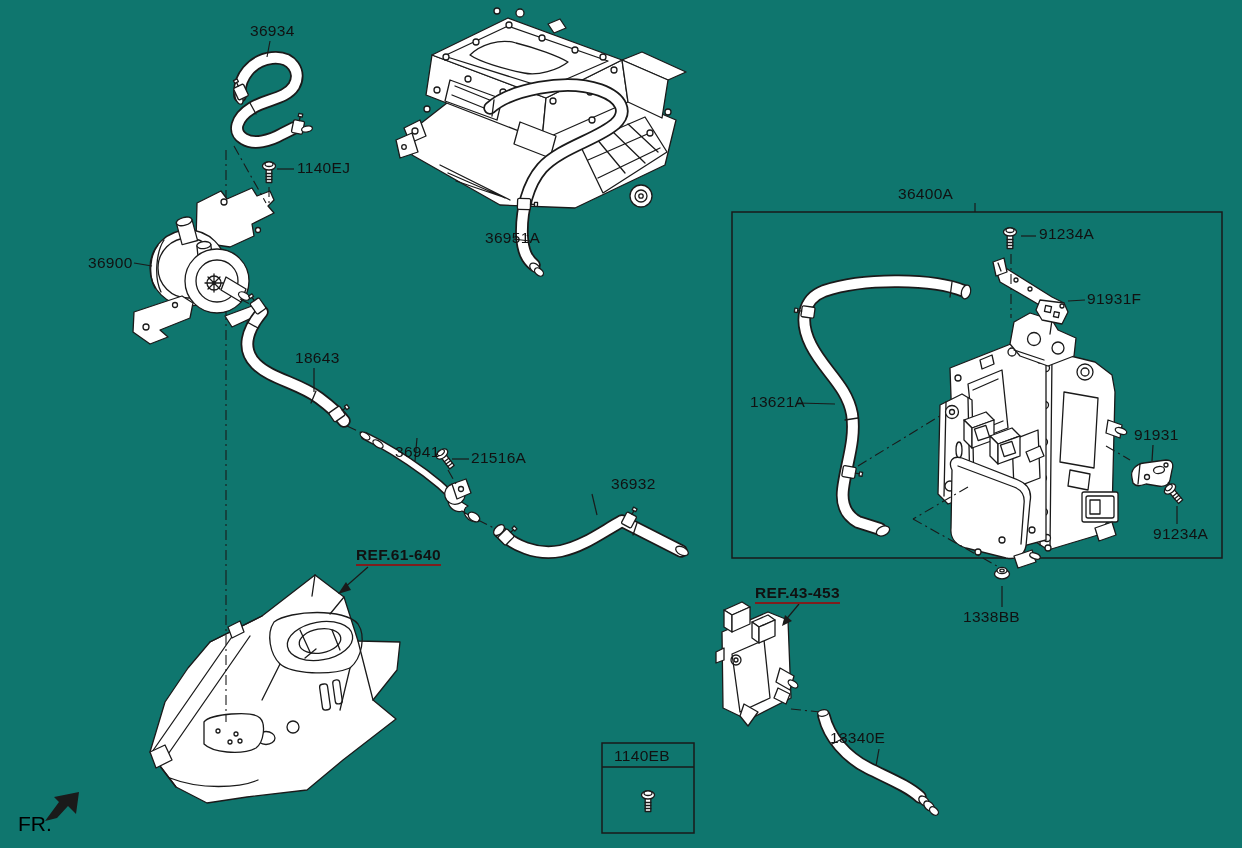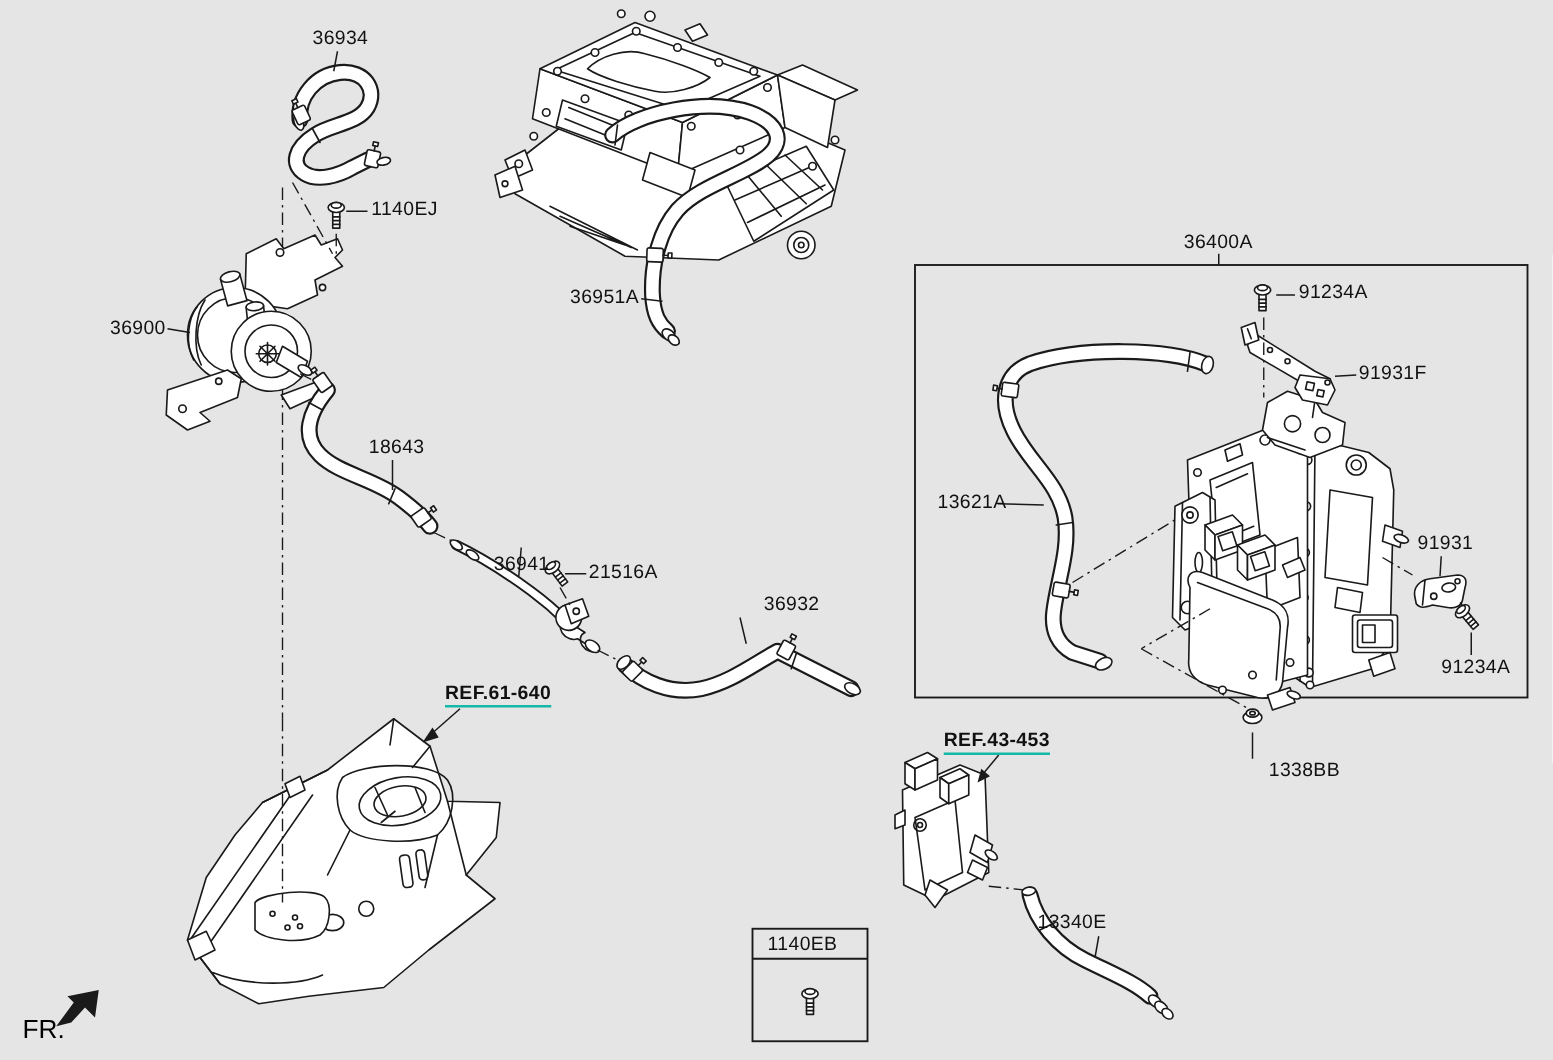--- a/index.html
+++ b/index.html
@@ -1,20 +1,20 @@
 <!DOCTYPE html>
 <html><head>
 <meta charset="utf-8">
 <style>
   html,body{margin:0;padding:0;background:#fff;}
-  #stage{position:relative;width:1242px;height:848px;background:#e5e5e5;overflow:hidden;
+  #stage{position:relative;width:1242px;height:848px;background:#0f766e;overflow:hidden;
          font-family:"Liberation Sans",sans-serif;}
   #art{position:absolute;left:0;top:0;}
   .callout{position:absolute;font-size:15.5px;color:#111;letter-spacing:.3px;white-space:nowrap;line-height:1;}
-  .ref{font-weight:bold;border-bottom:2px solid #14b8a6;padding-bottom:1px;}
+  .ref{font-weight:bold;border-bottom:2px solid #7f1d1d;padding-bottom:1px;}
   .boxtitle{width:80px;text-align:center;}
   .fr-label{position:absolute;font-size:21px;font-weight:normal;color:#000;}
   
   .ln{fill:none;stroke:#1a1a1a;stroke-width:1.3;stroke-linecap:round;stroke-linejoin:round;}
   .fw{fill:#fff;stroke:#1a1a1a;stroke-width:1.3;stroke-linejoin:round;}
   .fb{fill:#1a1a1a;stroke:none;}
   .hoseO{fill:none;stroke:#1a1a1a;stroke-width:13.5;stroke-linecap:round;stroke-linejoin:round;}
   .hoseI{fill:none;stroke:#fff;stroke-width:10;stroke-linecap:round;stroke-linejoin:round;}
   .pipeO{fill:none;stroke:#1a1a1a;stroke-width:8.5;stroke-linecap:round;}
   .pipeI{fill:none;stroke:#fff;stroke-width:5.5;stroke-linecap:round;}
@@ -376,31 +376,31 @@
     <path class="ld" d="M799,604 L784,622"></path>
     <polygon class="fb" points="782,626 792,621 785,615"></polygon>
   </g>
 
   <polygon class="fb" points="45,821 59,802 54,797 79,792 76,814 68,806 57,818"></polygon>
 </svg>
 
 <div class="callout" style="left:250px;top:23px">36934</div>
 <div class="callout" style="left:297px;top:160px">1140EJ</div>
 <div class="callout" style="left:88px;top:255px">36900</div>
-<div class="callout" style="left:456px;top:230px">36951A</div>
+<div class="callout" style="left:485px;top:230px">36951A</div>
 <div class="callout" style="left:295px;top:350px">18643</div>
 <div class="callout" style="left:395px;top:444px">36941</div>
 <div class="callout" style="left:471px;top:450px">21516A</div>
 <div class="callout" style="left:611px;top:476px">36932</div>
 <div class="callout ref" style="left:356px;top:547px">REF.61-640</div>
-<div class="callout" style="left:947px;top:186px">36400A</div>
+<div class="callout" style="left:898px;top:186px">36400A</div>
 <div class="callout" style="left:1039px;top:226px">91234A</div>
 <div class="callout" style="left:1087px;top:291px">91931F</div>
 <div class="callout" style="left:750px;top:394px">13621A</div>
 <div class="callout" style="left:1134px;top:427px">91931</div>
 <div class="callout" style="left:1153px;top:526px">91234A</div>
-<div class="callout" style="left:1015px;top:609px">1338BB</div>
+<div class="callout" style="left:963px;top:609px">1338BB</div>
 <div class="callout ref" style="left:755px;top:585px">REF.43-453</div>
 <div class="callout" style="left:830px;top:730px">13340E</div>
 <div class="callout boxtitle" style="left:602px;top:748px">1140EB</div>
 <div class="fr-label" style="left:18px;top:812px">FR.</div>
 
 </div>
 
 </body></html>

